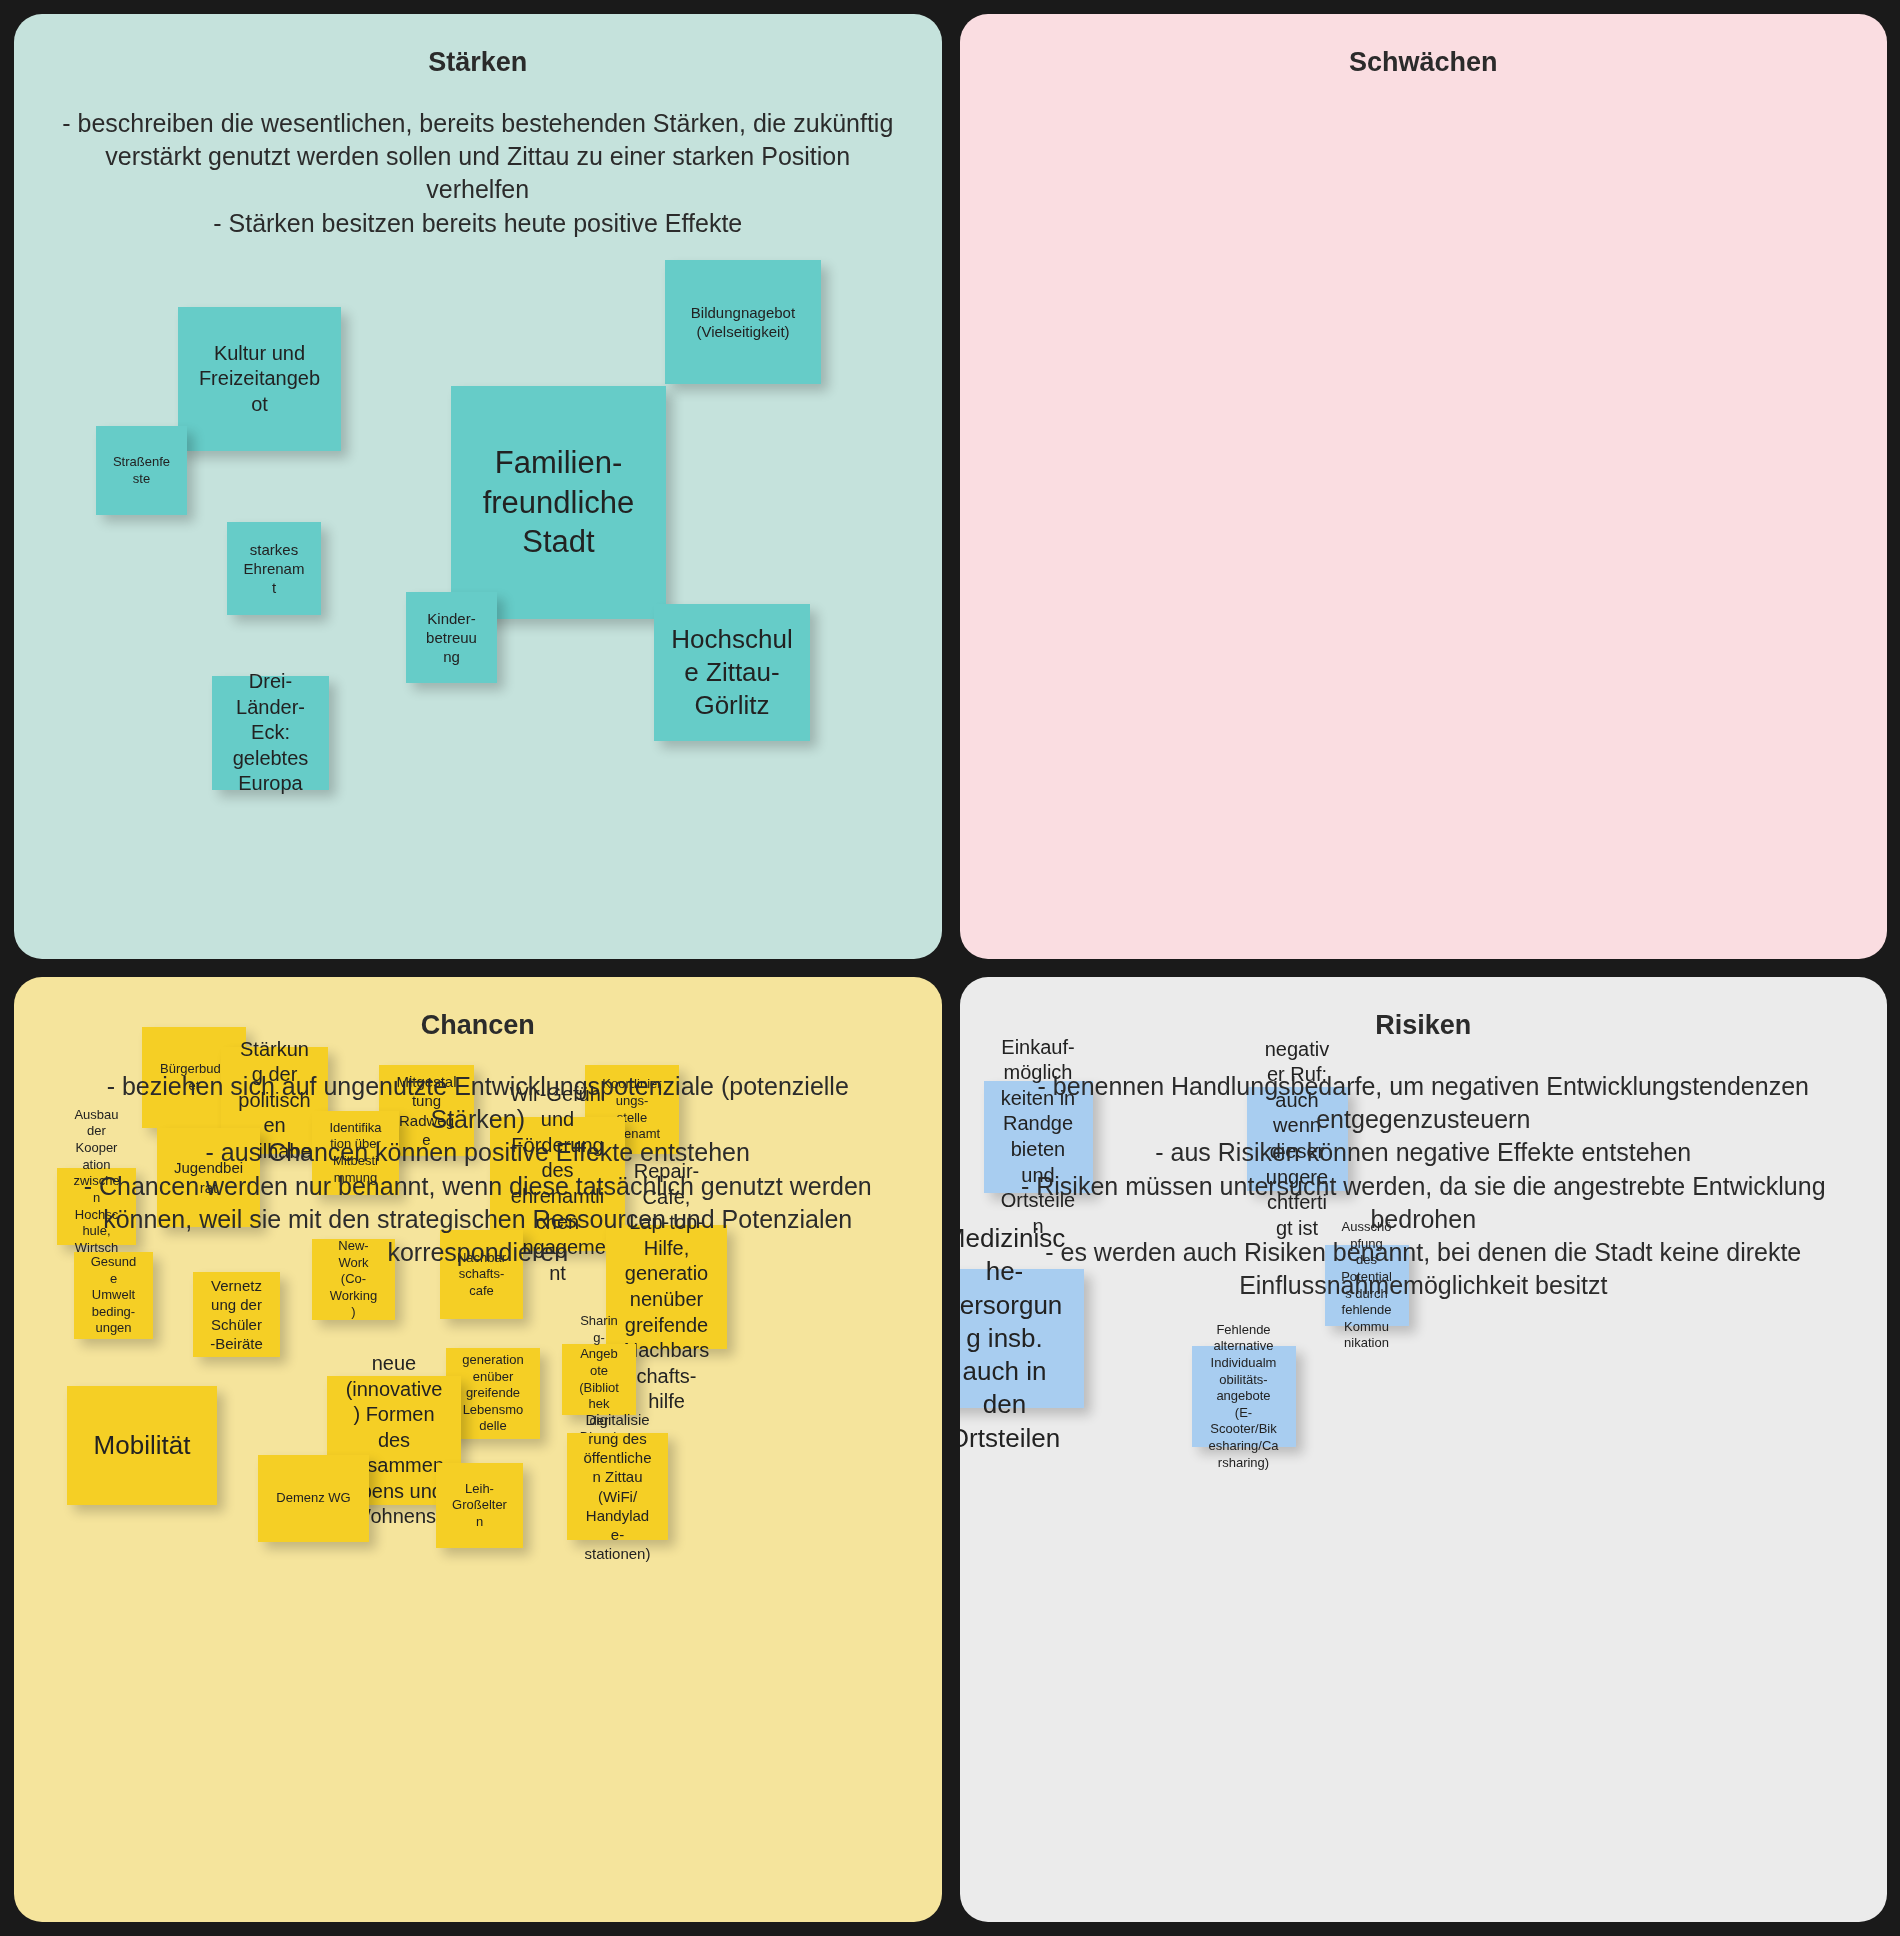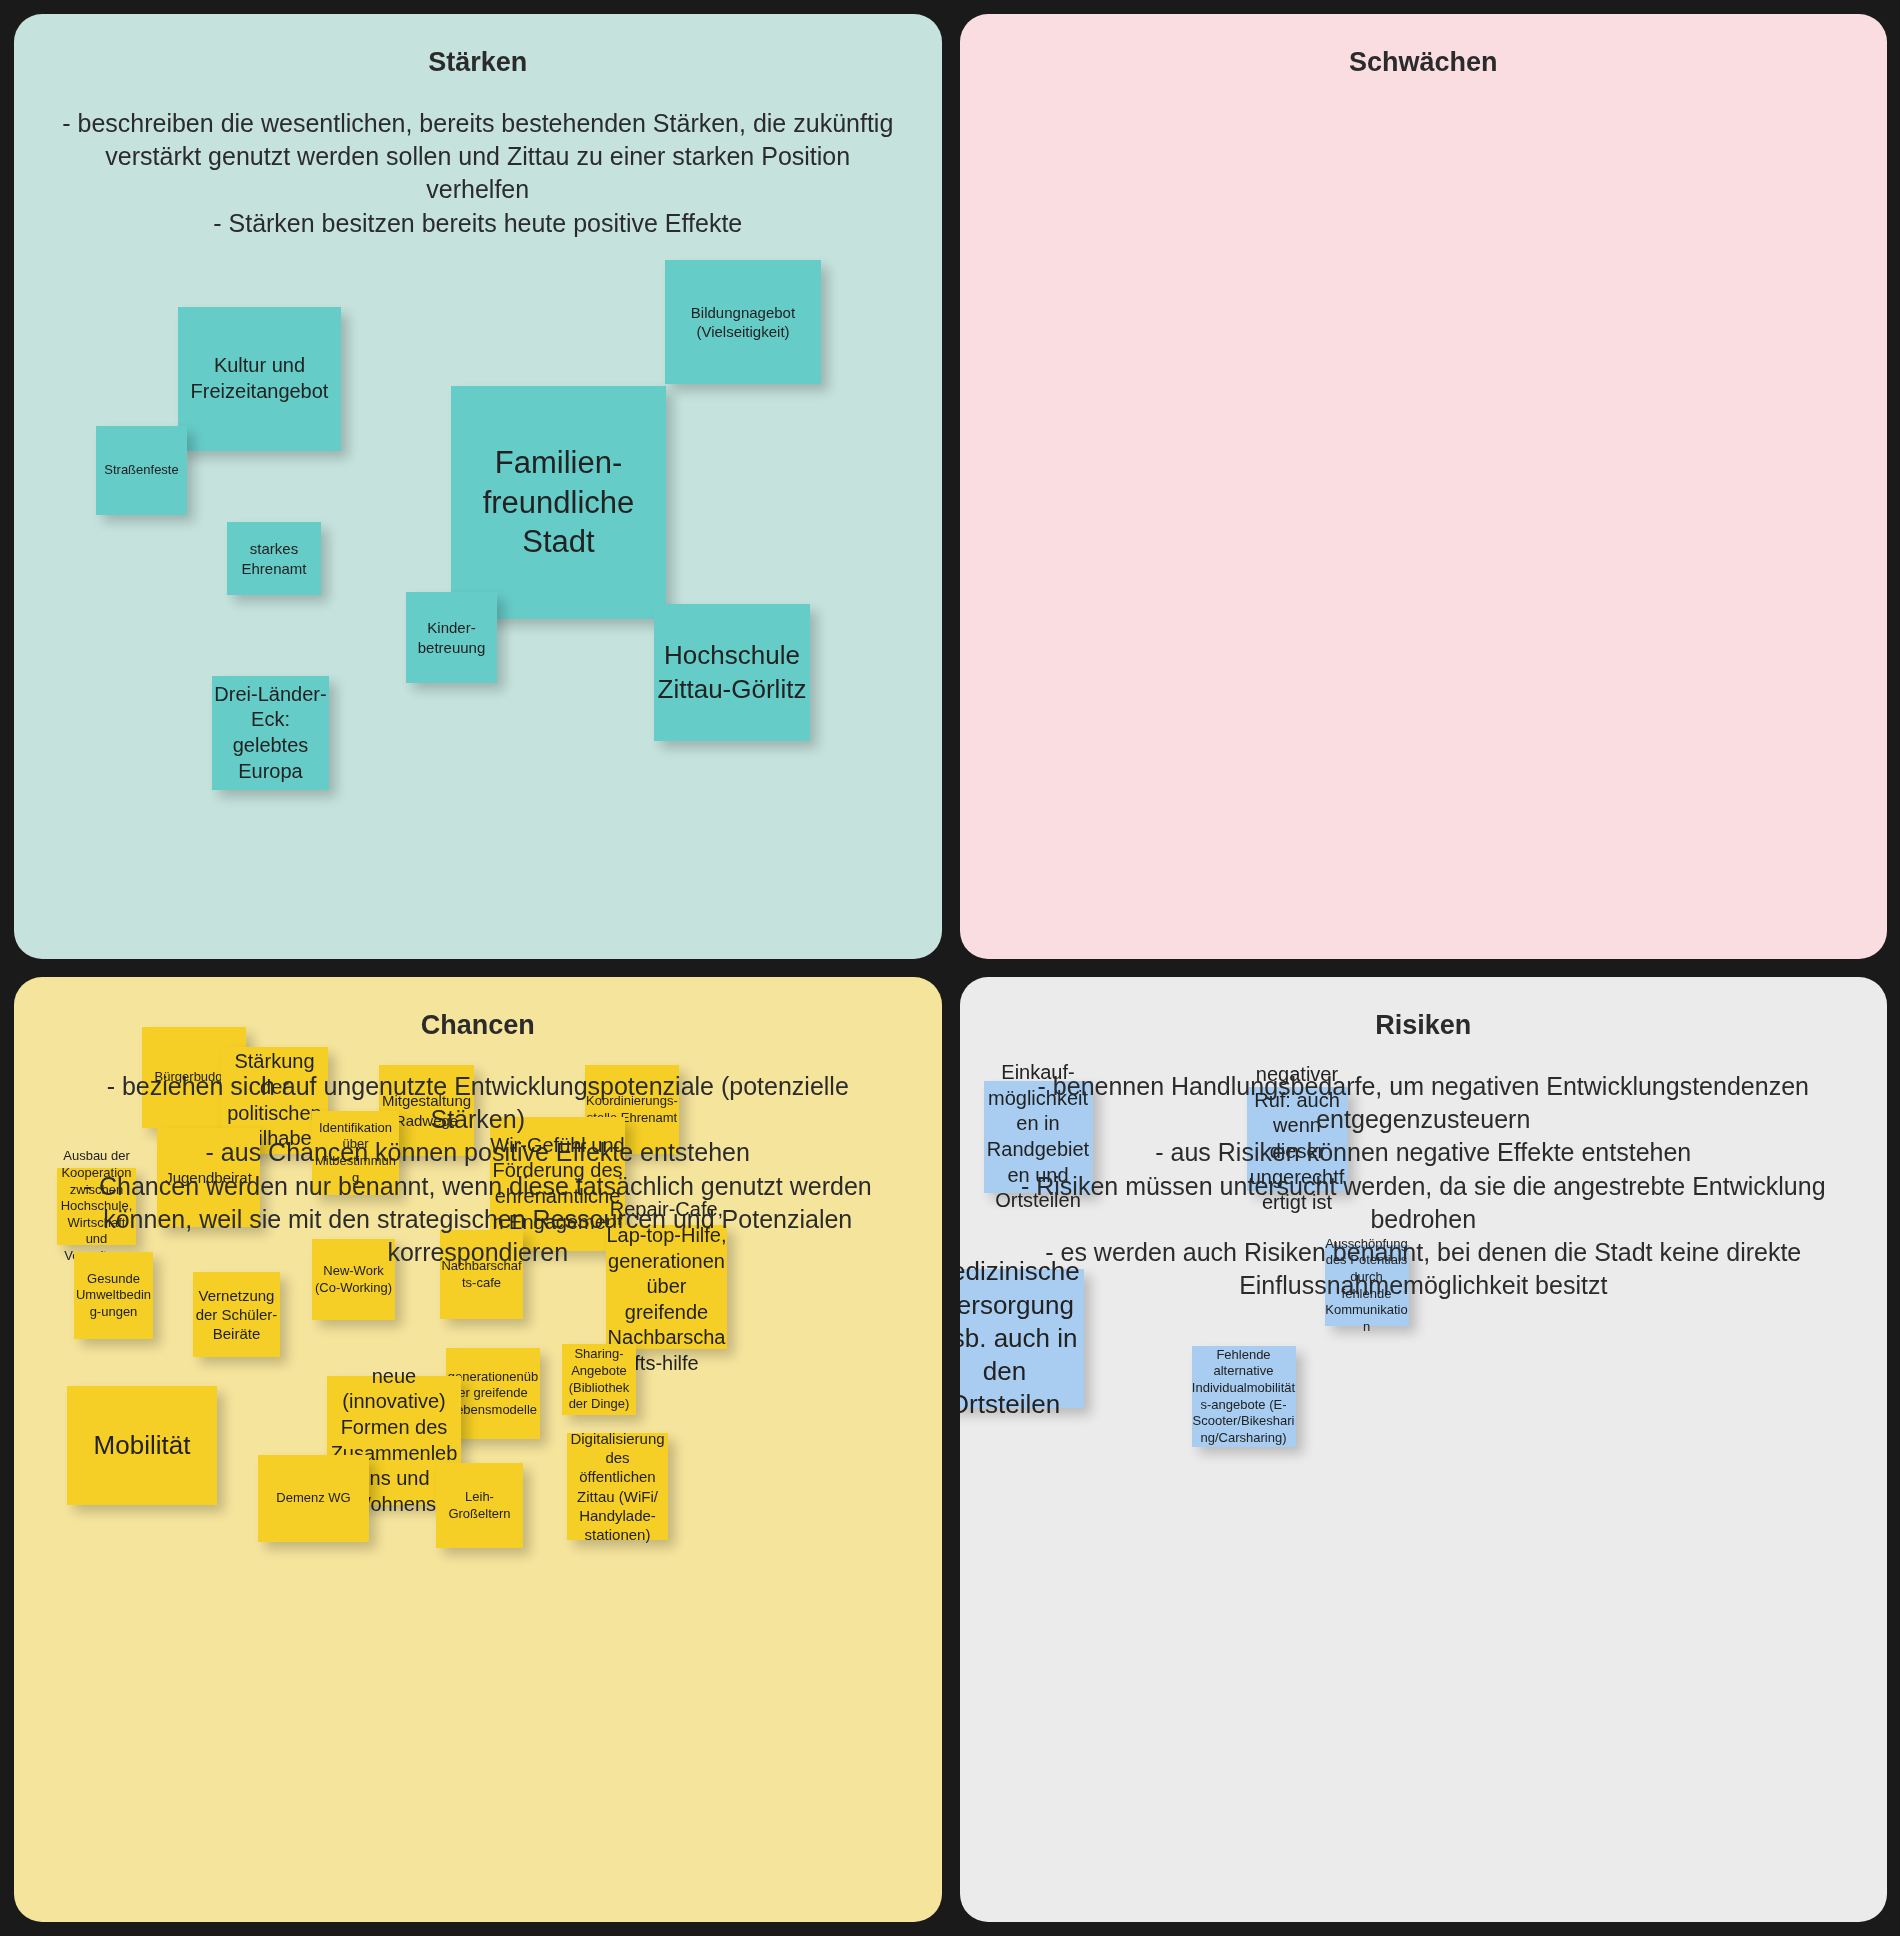--- a/index.html
+++ b/index.html
@@ -55,21 +55,21 @@
     z-index:2;
   }
   .note{
     position:absolute;
     box-sizing:border-box;
     display:flex;
     align-items:center;
     justify-content:center;
     text-align:center;
     color:#222222;
-    padding:6px 0;
+    padding:6px 16px;
     line-height:1.28;
     box-shadow:7px 7px 11px rgba(0,0,0,0.20);
     word-break:break-word;
   }
   .n-green{background:#66ccc8;}
   .n-yellow{background:#f5cf25;}
   .n-blue{background:#a8cdf0;}
 
   .fs-xs{font-size:13px;}
   .fs-s{font-size:15px;}
@@ -86,21 +86,21 @@
     <div class="q-header">
       <h2 class="q-title">Stärken</h2>
       <p class="q-desc">- beschreiben die wesentlichen, bereits bestehenden Stärken, die zukünftig verstärkt genutzt werden sollen und Zittau zu einer starken Position verhelfen
 - Stärken besitzen bereits heute positive Effekte</p>
     </div>
     <div class="notes">
         <div class="note n-green fs-s" style="left: 651px; top: 246px; width: 156px; height: 124px;">Bildungnagebot (Vielseitigkeit)</div>
         <div class="note n-green fs-m" style="left: 164px; top: 293px; width: 163px; height: 144px;">Kultur und Freizeitangebot</div>
         <div class="note n-green fs-xs" style="left: 82px; top: 412px; width: 91px; height: 89px;">Straßenfeste</div>
         <div class="note n-green fs-xl" style="left: 437px; top: 372px; width: 215px; height: 233px;">Familien-freundliche Stadt</div>
-        <div class="note n-green fs-s" style="left: 213px; top: 508px; width: 94px; height: 73px;">starkes Ehrenamt</div>
+        <div class="note n-green fs-s" style="left: 213px; top: 508px; width: 94px; height: 93px;">starkes Ehrenamt</div>
         <div class="note n-green fs-s" style="left: 392px; top: 578px; width: 91px; height: 91px;">Kinder-betreuung</div>
         <div class="note n-green fs-l" style="left: 640px; top: 590px; width: 156px; height: 137px;">Hochschule Zittau-Görlitz</div>
         <div class="note n-green fs-m" style="left: 198px; top: 662px; width: 117px; height: 114px;">Drei-Länder-Eck: gelebtes Europa</div>
       </div>
   </section>
 
   <section class="quadrant q-weaknesses">
     <div class="q-header">
       <h2 class="q-title">Schwächen</h2>
     </div>

